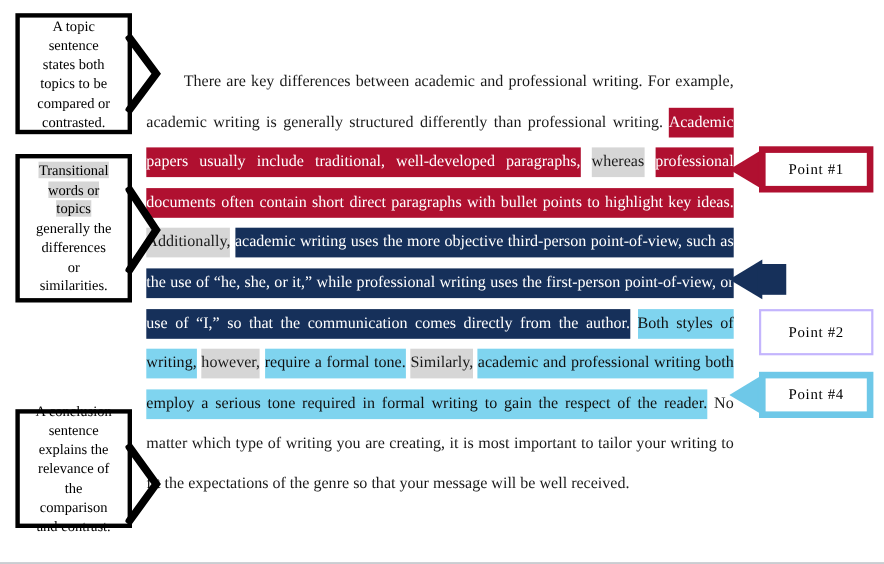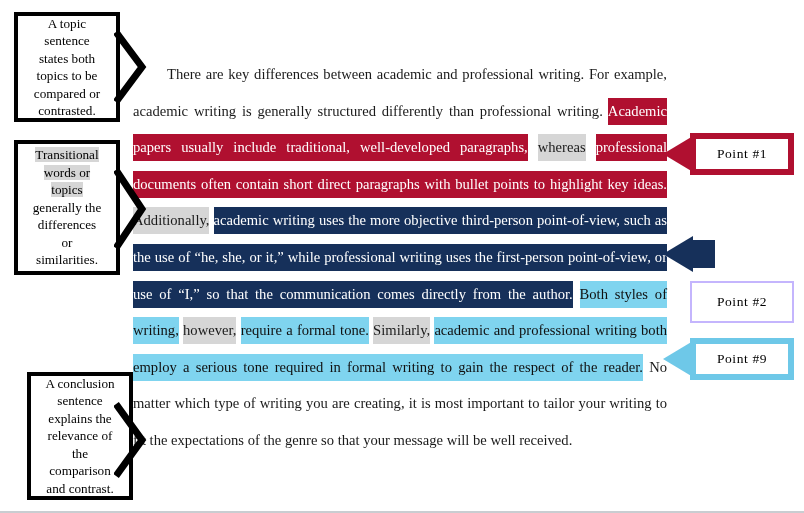--- a/index.html
+++ b/index.html
@@ -104,21 +104,21 @@
     <polyline points="2,6 28,41 2,76" fill="none" stroke="#000000" stroke-width="7" stroke-linejoin="miter"></polyline>
   </svg>
 
   <div class="left-callout" id="lc1" style="left:14px; top:140px; width:106px; height:135px;">
     <span class="lc-text"><span class="hl-gray">Transitional</span><br><span class="hl-gray">words or</span><br><span class="hl-gray">topics</span><br><span>generally the</span><br><span>differences</span><br><span>or</span><br><span>similarities.</span></span>
   </div>
   <svg class="chev" style="left:114px; top:164px;" width="34" height="90" viewBox="0 0 34 90">
     <polyline points="2,6 28,45 2,84" fill="none" stroke="#000000" stroke-width="7" stroke-linejoin="miter"></polyline>
   </svg>
 
-  <div class="left-callout" id="lc2" style="left:27px; top:372px; width:106px; height:128px;">
+  <div class="left-callout" id="lc2" style="left:14px; top:372px; width:106px; height:108px;">
     <span class="lc-text"><span>A conclusion</span><br><span>sentence</span><br><span>explains the</span><br><span>relevance of</span><br><span>the</span><br><span>comparison</span><br><span>and contrast.</span></span>
   </div>
   <svg class="chev" style="left:114px; top:398px;" width="34" height="84" viewBox="0 0 34 84">
     <polyline points="2,6 28,42 2,78" fill="none" stroke="#000000" stroke-width="7" stroke-linejoin="miter"></polyline>
   </svg>
 
   <div id="para"><span class="indent"></span><span>There are key differences between academic and professional writing. For example, academic writing is generally structured differently than professional writing. </span><span class="hl hl-red">Academic papers usually include traditional, well-developed paragraphs,</span><span> </span><span class="hl hl-grey">whereas</span><span> </span><span class="hl hl-red">professional documents often contain short direct paragraphs with bullet points to highlight key ideas.</span><span> </span><span class="hl hl-grey">Additionally,</span><span> </span><span class="hl hl-navy">academic writing uses the more objective third-person point-of-view, such as the use of “he, she, or it,” while professional writing uses the first-person point-of-view, or use of “I,” so that the communication comes directly from the author.</span><span> </span><span class="hl hl-cyan">Both styles of writing,</span><span> </span><span class="hl hl-grey">however,</span><span> </span><span class="hl hl-cyan">require a formal tone.</span><span> </span><span class="hl hl-grey">Similarly,</span><span> </span><span class="hl hl-cyan">academic and professional writing both employ a serious tone required in formal writing to gain the respect of the reader.</span><span> No matter which type of writing you are creating, it is most important to tailor your writing to fit the expectations of the genre so that your message will be well received.</span></div>
 
   <svg class="point-arrow" style="left:663px; top:134px;" width="52" height="40" viewBox="0 0 52 40">
     <polygon points="0,20 30,2 30,38" fill="#b01030"></polygon>
@@ -134,16 +134,16 @@
   </svg>
   <div class="point-box" id="pb1" style="left:690px; top:233px; width:104px; height:42px; border:2px solid #c4b5fd;margin-top:48px;">
     <span>Point #2</span>
   </div>
 
   <svg class="point-arrow" style="left:663px; top:339px;" width="52" height="40" viewBox="0 0 52 40">
     <polygon points="0,20 30,2 30,38" fill="#6ec8e8"></polygon>
     <rect x="26" y="6" width="26" height="28" fill="#6ec8e8"></rect>
   </svg>
   <div class="point-box" id="pb2" style="left:690px; top:338px; width:104px; height:42px; border:6px solid #6ec8e8;">
-    <span>Point #9</span>
+    <span>Point #4</span>
   </div>
 
 </div>
 
 </body></html>

